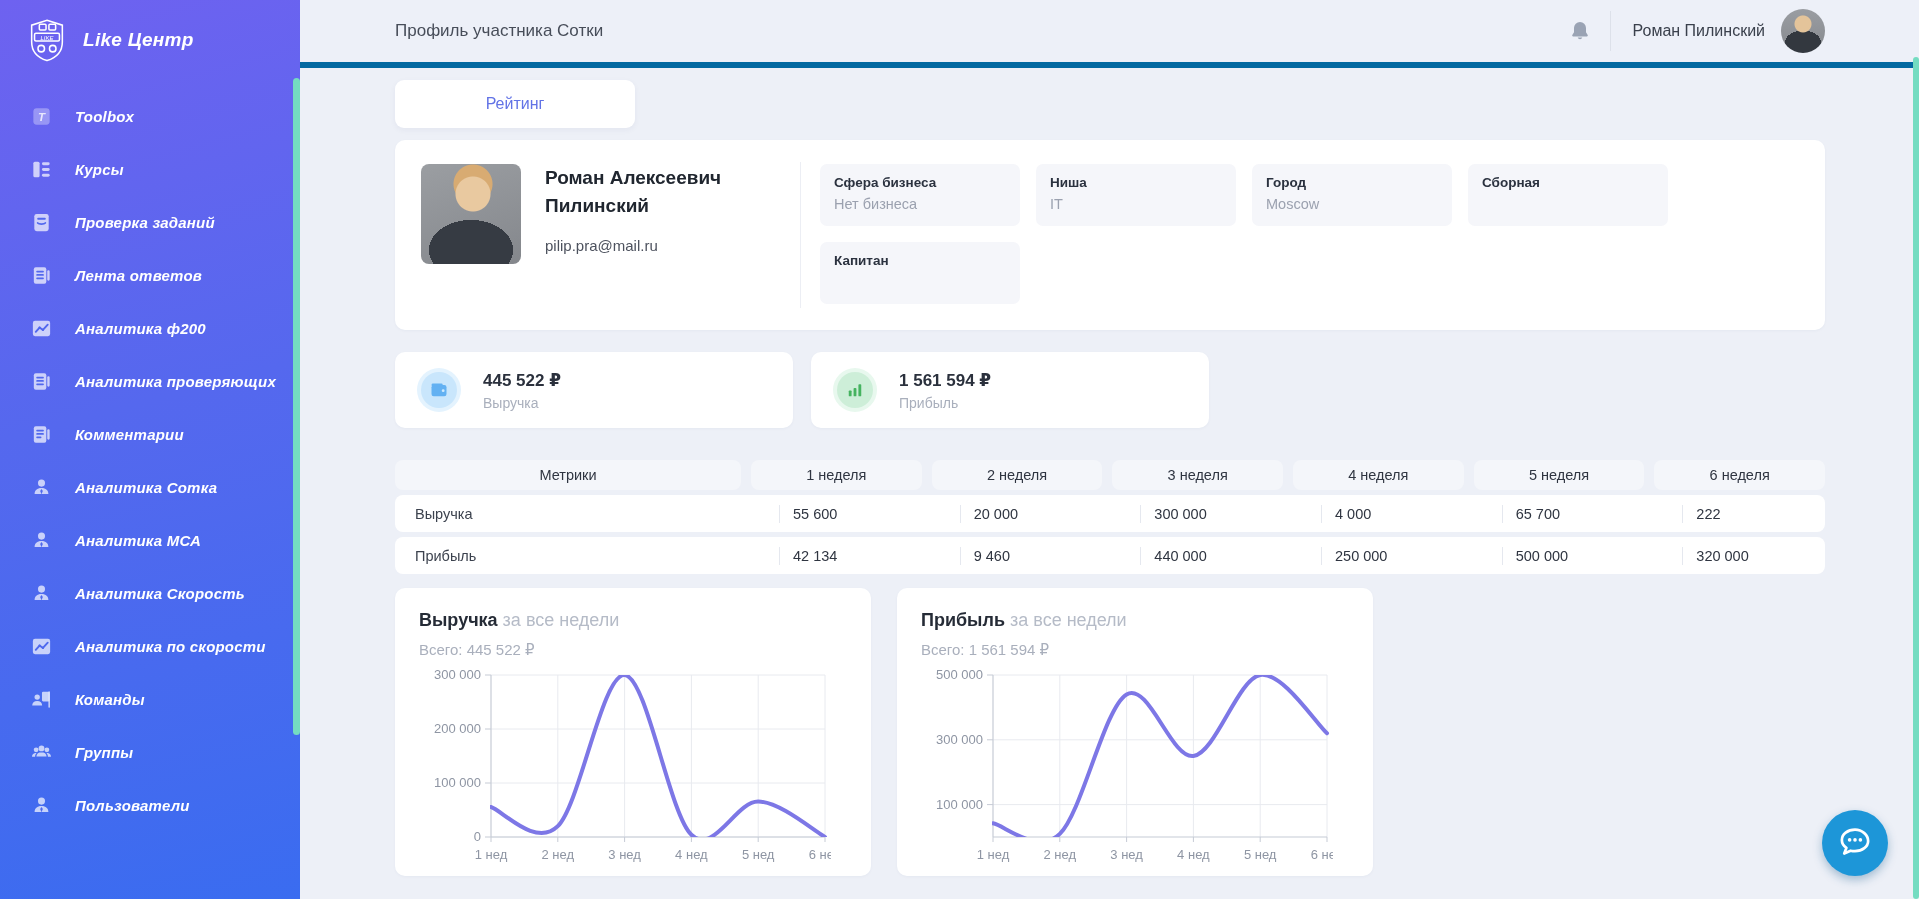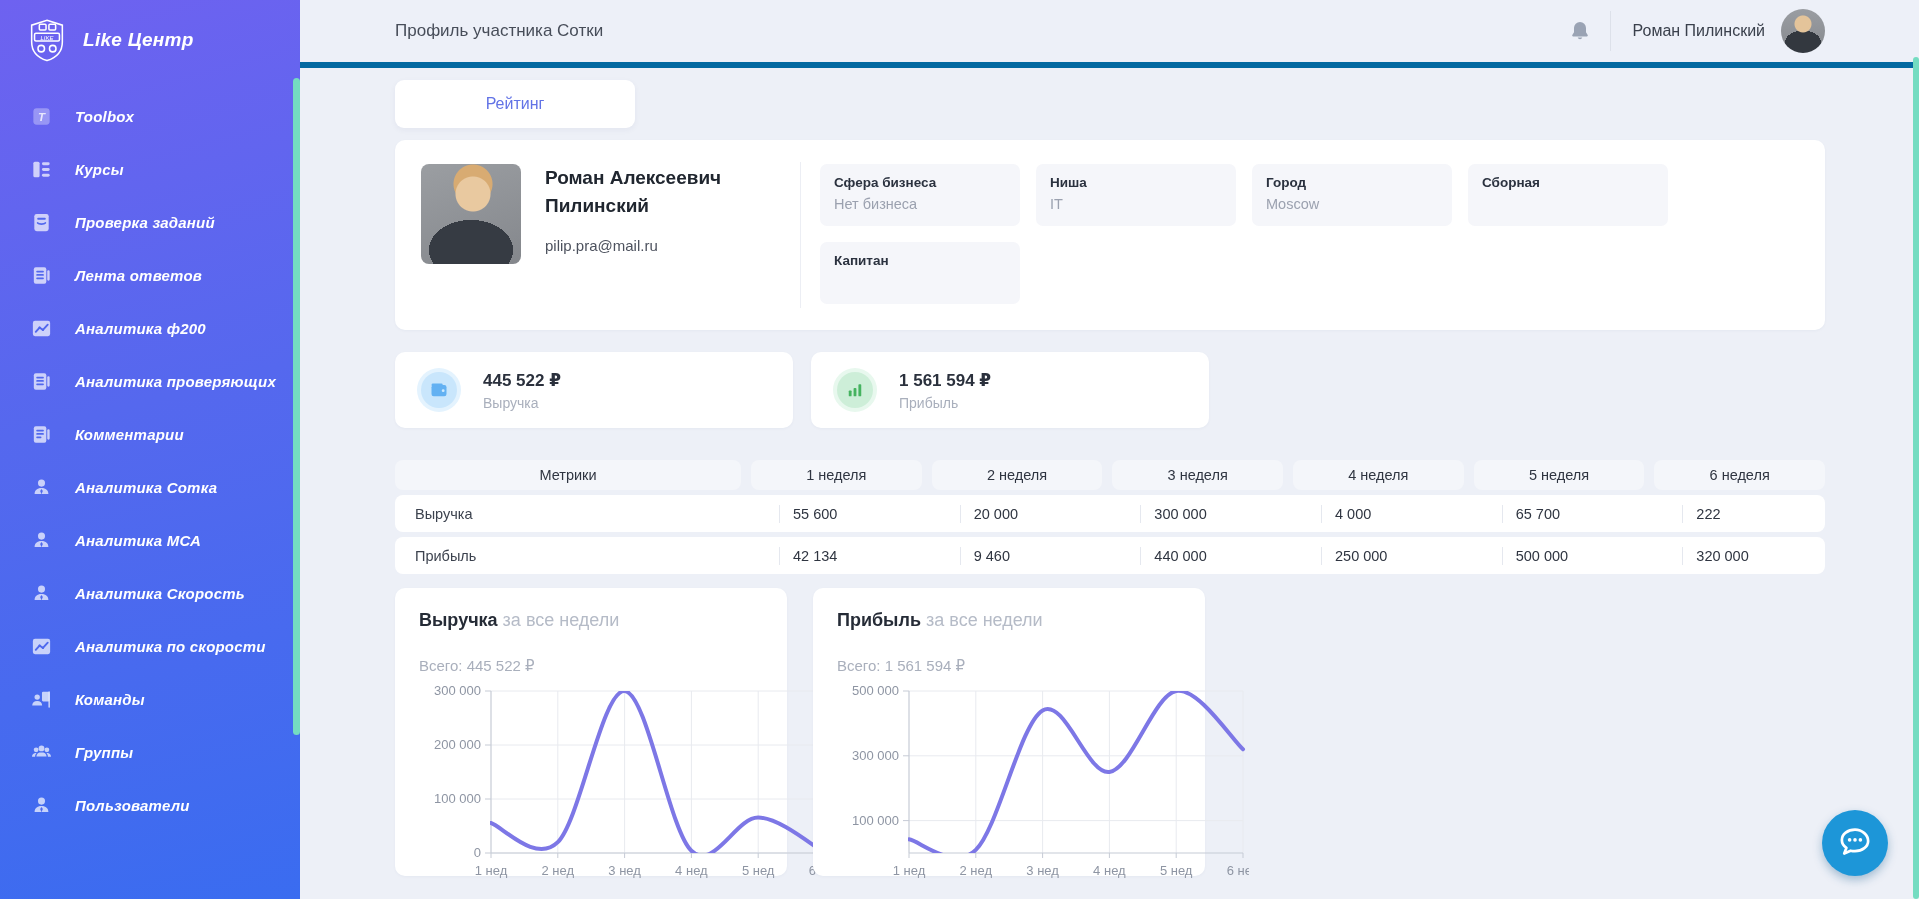--- a/index.html
+++ b/index.html
@@ -78,26 +78,26 @@
   .mhead .hcell { background:#f4f6fa; border-radius:8px; height:30px; display:flex; align-items:center; justify-content:center;
     font-size:14.5px; color:#2f3541; font-weight:500; }
   .mrow { background:#fff; border-radius:8px; height:37px; margin-top:5px; align-items:center; }
   .mrow .rlabel { padding-left:20px; font-size:14.5px; color:#3c424e; }
   .mrow .rcell { position:relative; padding-left:42px; font-size:14.5px; color:#2f3541; }
   .mrow .rcell::before { content:""; position:absolute; left:28px; top:50%; transform:translateY(-50%);
     width:1px; height:18px; background:#e5e8ef; }
 
   
   .charts-row { display:flex; gap:26px; margin-top:14px; }
-  .chart-card { width:392px; height:288px; background:#fff; border-radius:10px; box-shadow:0 1px 3px rgba(30,45,90,.04);
+  .chart-card { width:476px; height:288px; background:#fff; border-radius:10px; box-shadow:0 1px 3px rgba(30,45,90,.04);
     padding:22px 8px 0 24px; }
   .chart-title { font-size:18px; }
   .chart-title .t-main { font-weight:bold; color:#252b36; }
   .chart-title .t-suffix { color:#b5bbc7; font-weight:400; }
-  .chart-subtitle { font-size:15px; color:#a9afbc; margin-top:26px; }
+  .chart-subtitle { font-size:15px; color:#a9afbc; margin-top:10px; }
   .chart-card svg.plot { margin-top:8px; display:block; }
 
   
   .chat-fab { position:absolute; left:1822px; top:810px; width:66px; height:66px; border-radius:50%;
     background:#1d96d8; border:none; cursor:pointer; display:flex; align-items:center; justify-content:center;
     box-shadow:0 4px 10px rgba(20,90,140,.35); }
   .chat-fab svg { width:38px; height:38px; }
   .page-scrollbar { position:absolute; right:0; top:57px; width:6px; height:842px; background:#74dcc1; border-radius:3px; }
 </style>
 </head>

